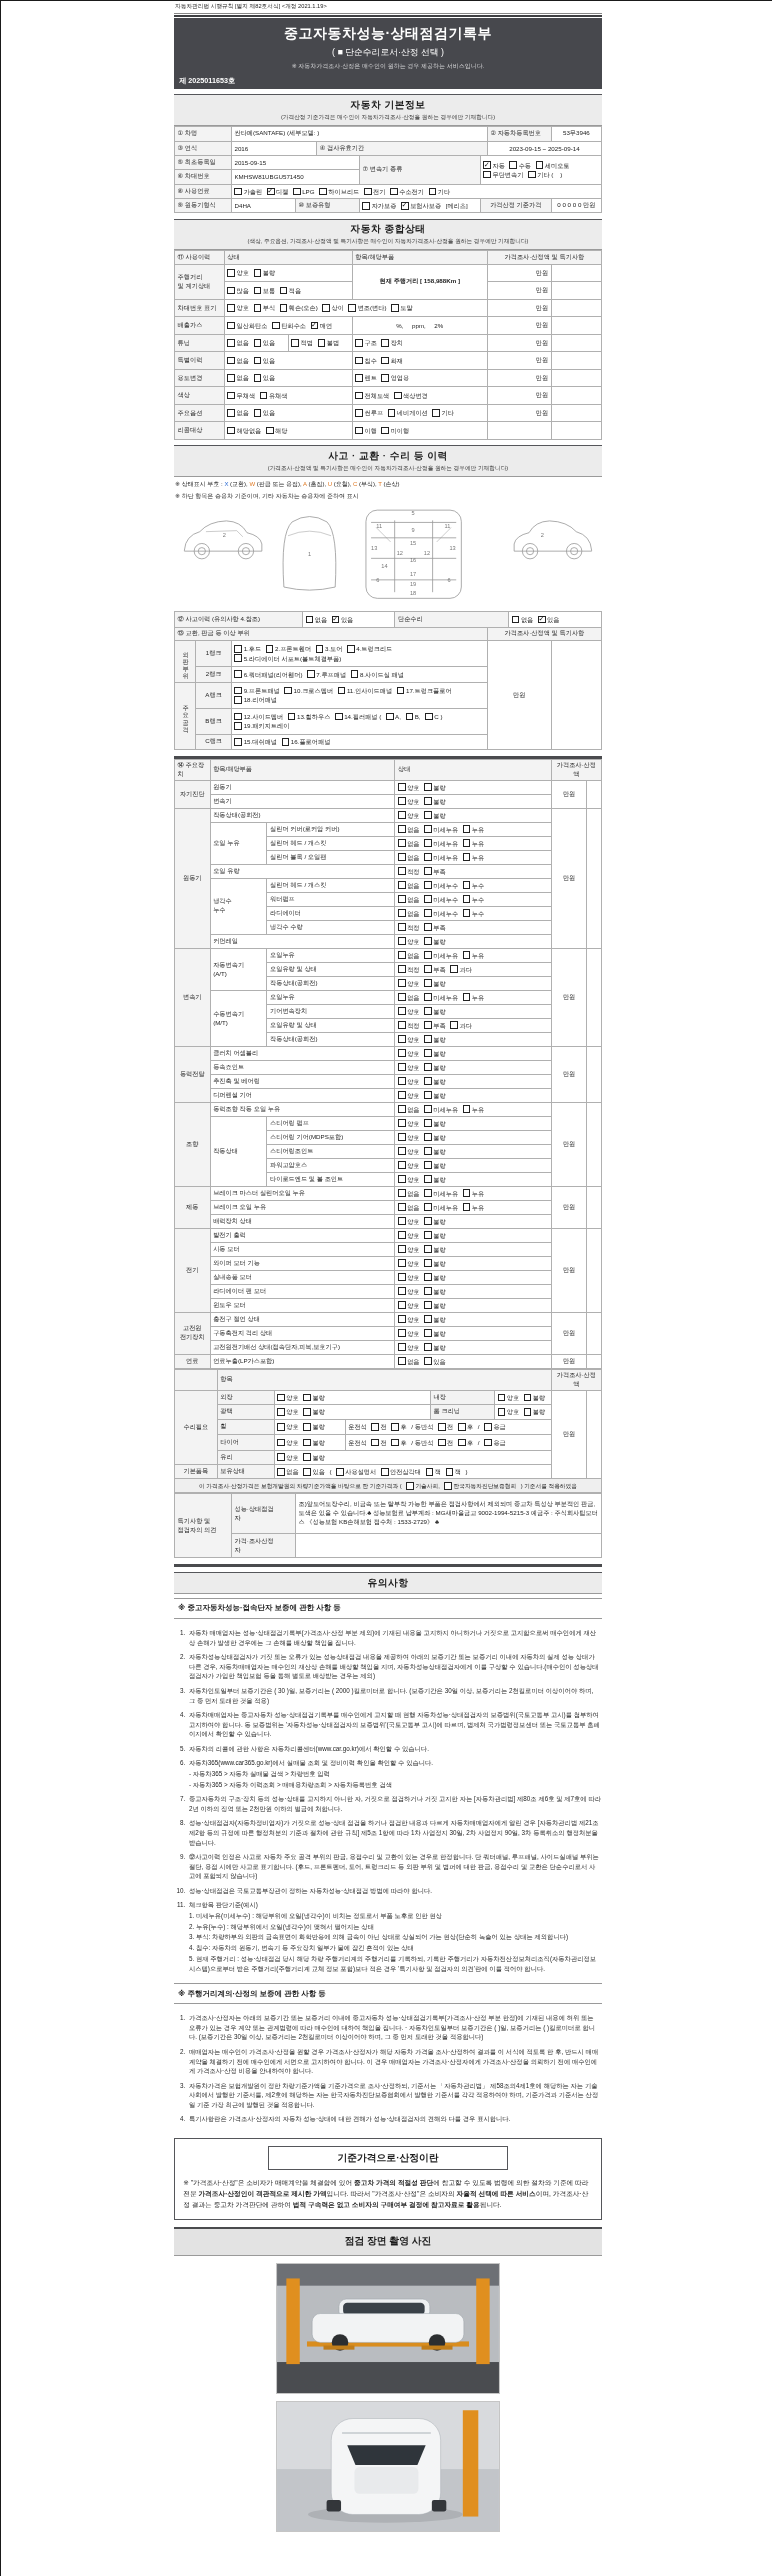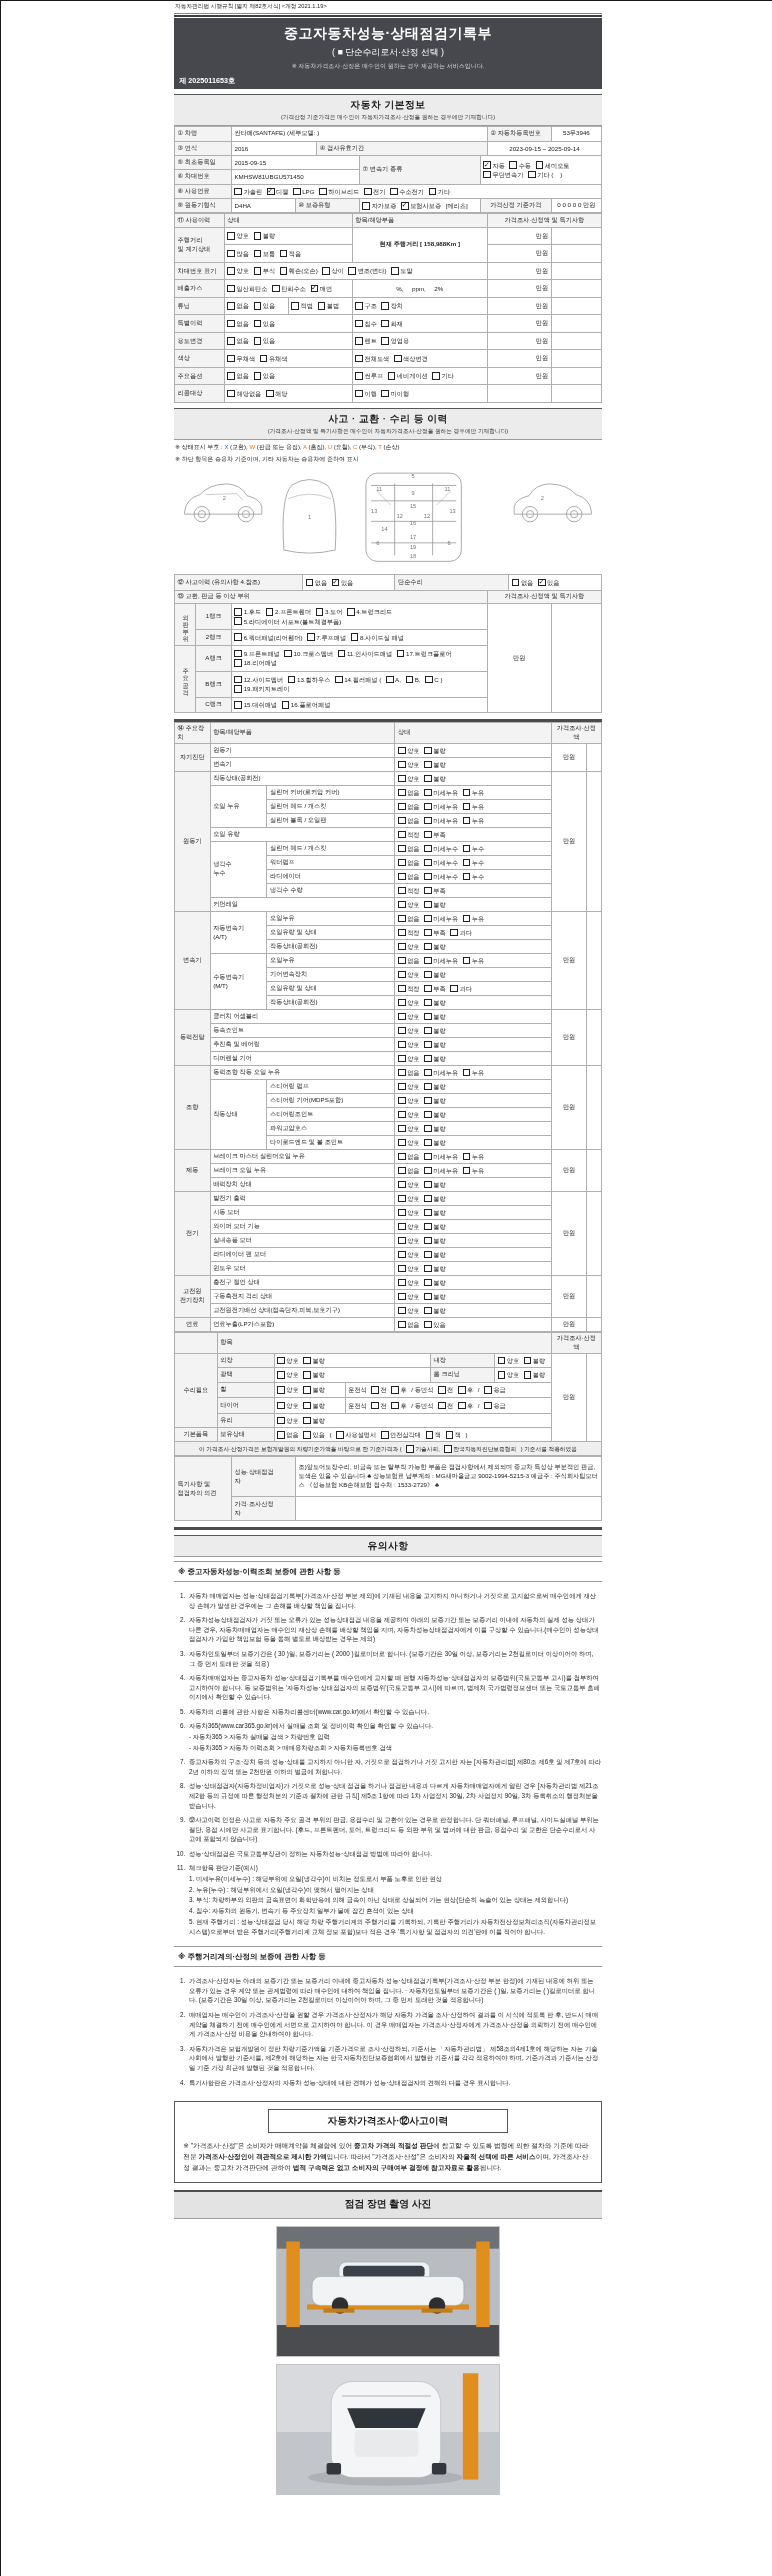--- a/index.html
+++ b/index.html
@@ -187,20 +187,24 @@
                 <span class="cktxt">[메리츠]</span>
               </span>
             </td>
             <td colspan="10" class="bg al-c">가격산정 기준가격</td>
             <td colspan="7" class="al-c">0 0 0 0 0 만원</td>
           </tr>
         </tbody>
       </table>
     </div>
 
+  <div class="sec-head">
+    <div class="h">자동차 종합상태</div>
+    <div class="s">(색상, 주요옵션, 가격조사·산정액 및 특기사항은 매수인이 자동차가격조사·산정을 원하는 경우에만 기재합니다)</div>
+  </div>
   <div>
       <table class="grid">
         <colgroup>
           <col style="width: 1.66667%;">
           <col style="width: 1.66667%;">
           <col style="width: 1.66667%;">
           <col style="width: 1.66667%;">
           <col style="width: 1.66667%;">
           <col style="width: 1.66667%;">
           <col style="width: 1.66667%;">
@@ -1406,21 +1410,21 @@
           </tr>
         </tbody>
       </table>
     </div>
 
   <div class="hr-thick"></div>
 
   <div class="sec-head">
     <div class="h">유의사항</div>
   </div>
-  <div class="notice-band">※ 중고자동차성능·이력조회 보증에 관한 사항 등</div>
+  <div class="notice-band">※ 중고자동차성능·접속단자 보증에 관한 사항 등</div>
   <div class="notice-list">
       <div class="notice-item">
         <span class="no">1.</span>
         <span>자동차 매매업자는 성능·상태점검기록부(가격조사·산정 부분 제외)에 기재된 내용을 고지하지 아니하거나 거짓으로 고지함으로써 매수인에게 재산상 손해가 발생한 경우에는 그 손해를 배상할 책임을 집니다.</span>
       </div>
       <div class="notice-item">
         <span class="no">2.</span>
         <span>자동차성능상태점검자가 거짓 또는 오류가 있는 성능상태점검 내용을 제공하여 아래의 보증기간 또는 보증거리 이내에 자동차의 실제 성능 상태가 다른 경우, 자동차매매업자는 매수인의 재산상 손해를 배상할 책임을 지며, 자동차성능상태점검자에게 이를 구상할 수 있습니다.(매수인이 성능상태점검자가 가입한 책임보험 등을 통해 별도로 배상받는 경우는 제외)</span>
       </div>
       <div class="notice-item">
@@ -1474,21 +1478,21 @@
         <span class="no">3.</span>
         <span>자동차가격은 보험개발원이 정한 차량기준가액을 기준가격으로 조사·산정하되, 기준서는 「자동차관리법」 제58조의4제1호에 해당하는 자는 기술사회에서 발행한 기준서를, 제2호에 해당하는 자는 한국자동차진단보증협회에서 발행한 기준서를 각각 적용하여야 하며, 기준가격과 기준서는 산정일 기준 가장 최근에 발행된 것을 적용합니다.</span>
       </div>
       <div class="notice-item">
         <span class="no">4.</span>
         <span>특기사항란은 가격조사·산정자의 자동차 성능·상태에 대한 견해가 성능·상태점검자의 견해와 다를 경우 표시합니다.</span>
       </div>
     </div>
 
   <div class="info-box">
-    <div class="ib-title">자동차가격조사·⑫사고이력</div>
+    <div class="ib-title">기준가격으로·산정이란</div>
     <div class="ib-text"><span>※ "가격조사·산정"은 소비자가 매매계약을 체결함에 있어 </span><span style="font-weight: bold;">중고차 가격의 적절성 판단</span><span>에 참고할 수 있도록 법령에 의한 절차와 기준에 따라 전문 </span><span style="font-weight: bold;">가격조사·산정인이 객관적으로 제시한 가액</span><span>입니다. 따라서 "가격조사·산정"은 소비자의 </span><span style="font-weight: bold;">자율적 선택에 따른 서비스</span><span>이며, 가격조사·산정 결과는 중고차 가격판단에 관하여 </span><span style="font-weight: bold;">법적 구속력은 없고 소비자의 구매여부 결정에 참고자료로 활용</span><span>됩니다.</span></div>
   </div>
 
   <div class="photos-head">점검 장면 촬영 사진</div>
 
   <div class="photo-area">
     <svg class="photo" width="222" height="129" viewBox="0 0 430 250">
       <rect width="430" height="250" fill="#b9bcc0"></rect>
       <rect width="430" height="42" fill="#6d7075"></rect>
       <rect y="190" width="430" height="60" fill="#4a4c50"></rect>

